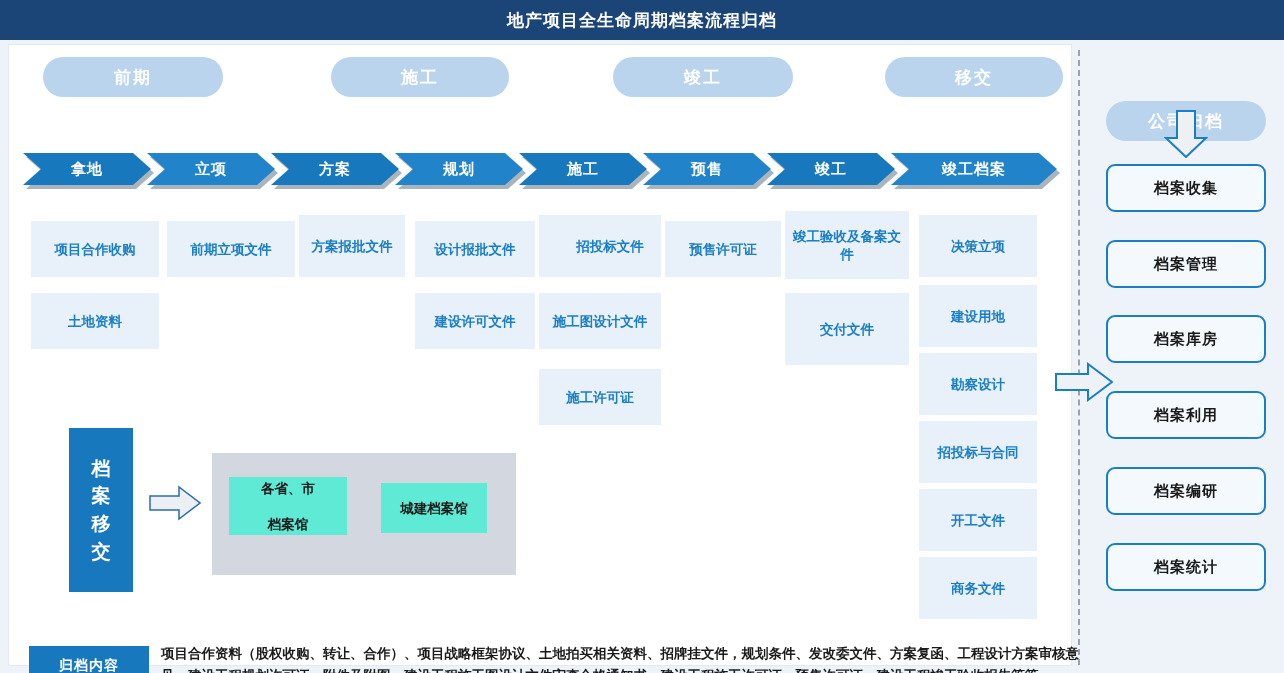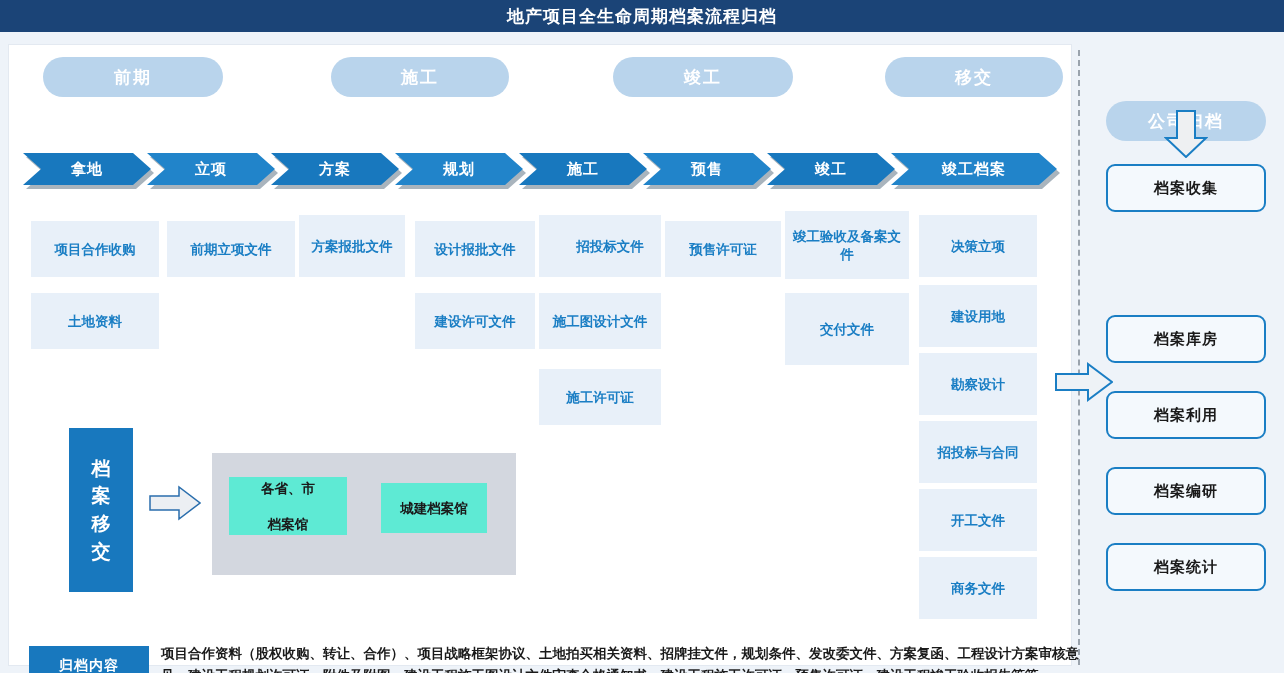--- a/index.html
+++ b/index.html
@@ -6,21 +6,21 @@
   body {
     width: 1284px; height: 673px;
     font-family: "DejaVu Sans", "Liberation Sans", sans-serif;
     background: #eef3f9;
     overflow: hidden;
     position: relative;
   }
 
   
   .titlebar {
-    position: absolute; left: 0; top: 0; width: 1284px; height: 32px;
+    position: absolute; left: 0; top: 0; width: 1284px; height: 40px;
     background: #1b4477;
     display: flex; align-items: center; justify-content: center;
   }
   .titlebar .title {
     color: #ffffff; font-size: 17px; font-weight: bold; letter-spacing: 1px;
   }
 
   
   .main-panel {
     position: absolute; left: 8px; top: 44px; width: 1064px; height: 622px;
@@ -274,20 +274,23 @@
 <div class="right-panel">
   <div class="company-pill">公司归档</div>
   <div class="down-arrow">
     <svg width="44" height="48" viewBox="0 0 44 48">
       <polygon points="13,1 31,1 31,28 42,28 22,47 2,28 13,28" fill="#eef0f2" stroke="#1a7ec4" stroke-width="2"></polygon>
     </svg>
   </div>
 <div class="right-box" style="top: 120px;">
       <span>档案收集</span>
     </div>
+    <div class="right-box" style="top: 196px;">
+      <span>档案管理</span>
+    </div>
     <div class="right-box" style="top: 271px;">
       <span>档案库房</span>
     </div>
     <div class="right-box" style="top: 347px;">
       <span>档案利用</span>
     </div>
     <div class="right-box" style="top: 423px;">
       <span>档案编研</span>
     </div>
     <div class="right-box" style="top: 499px;">

